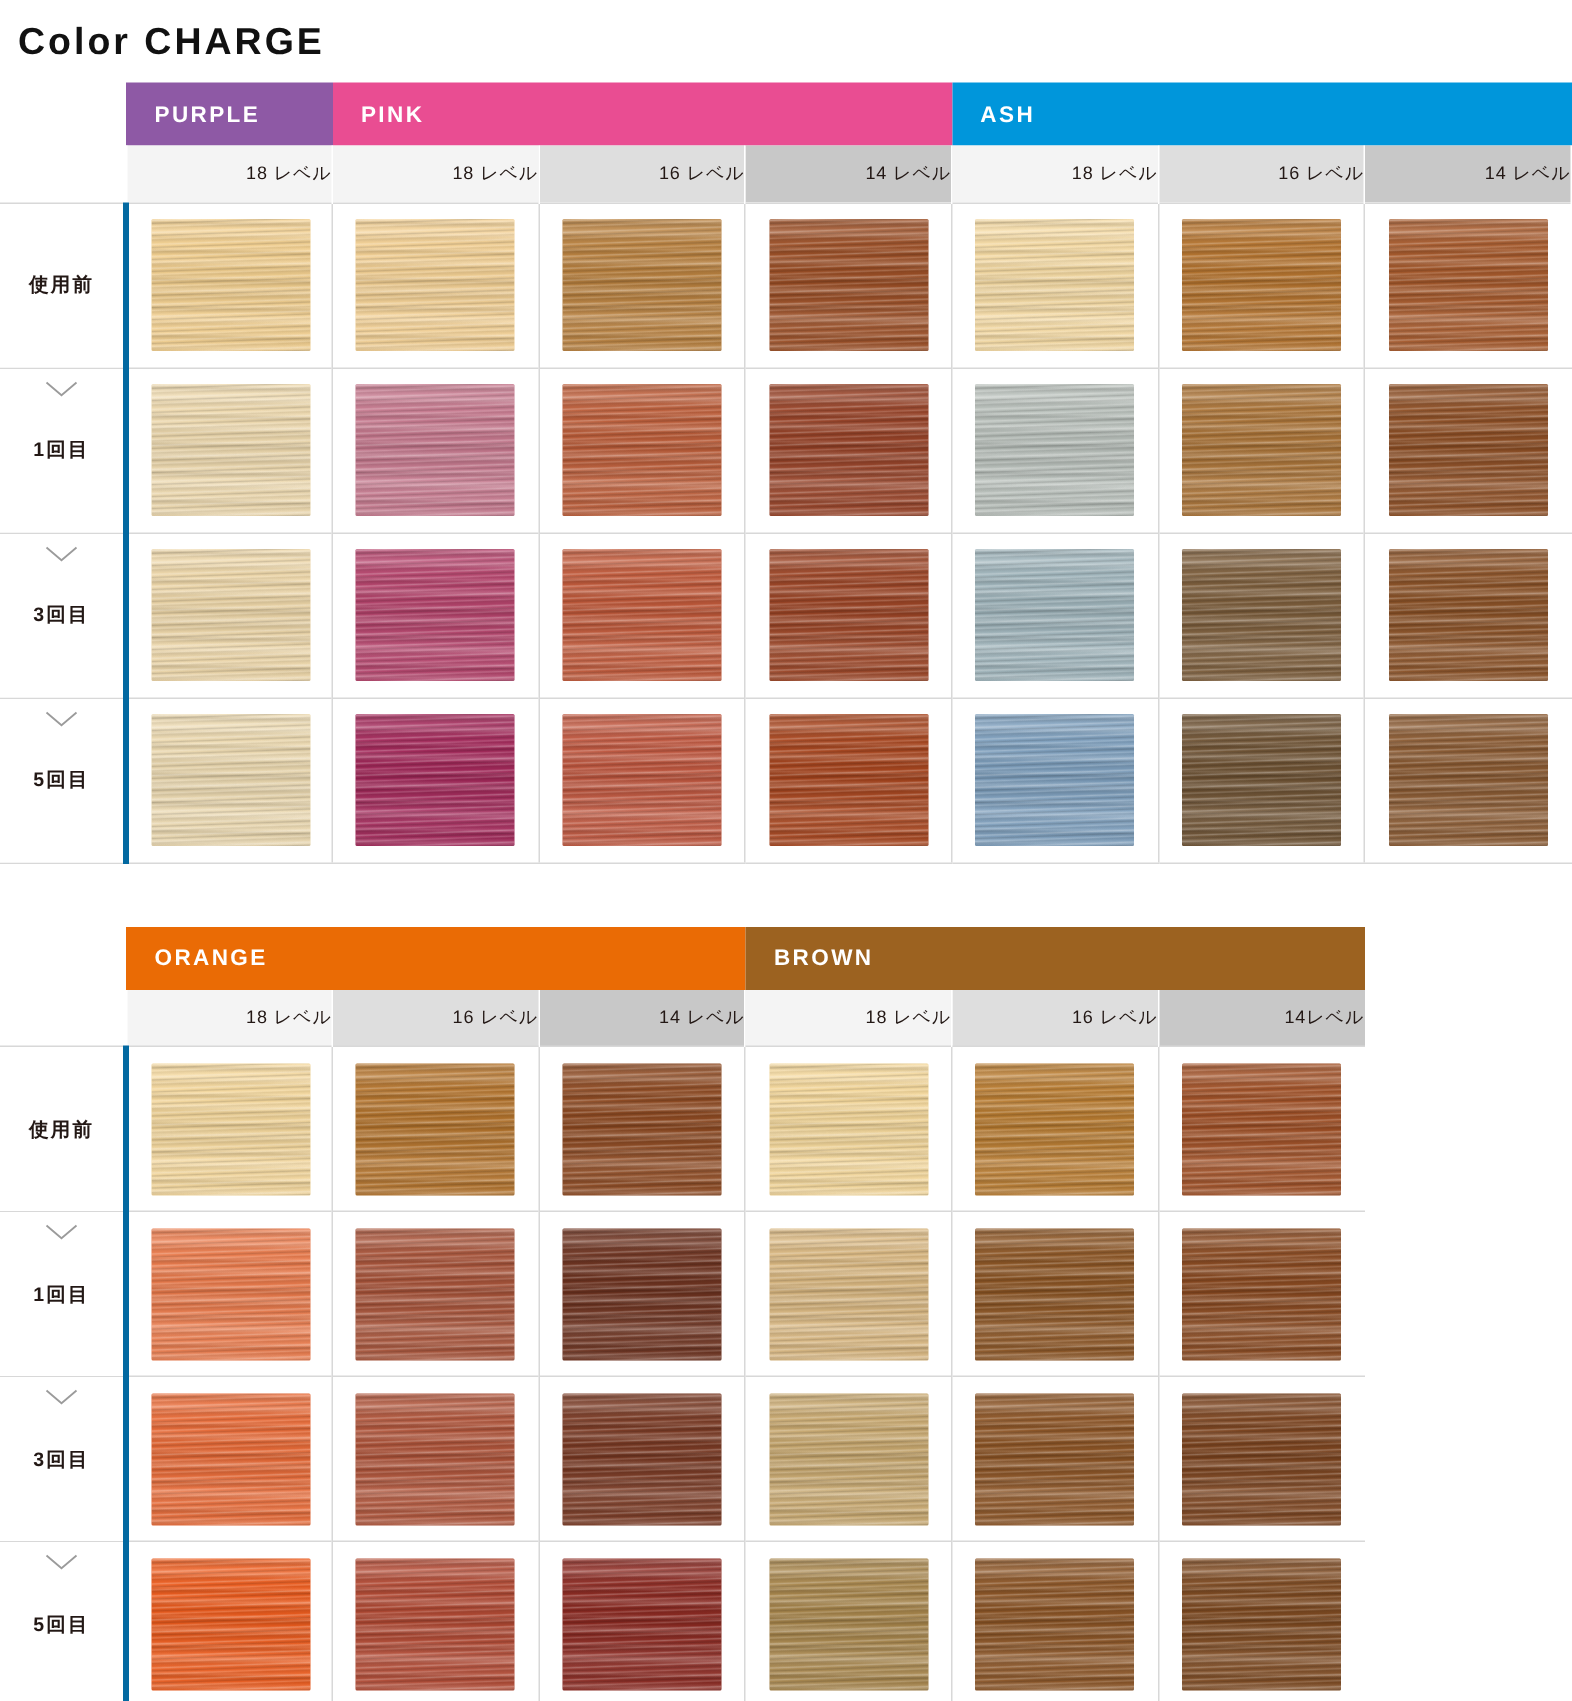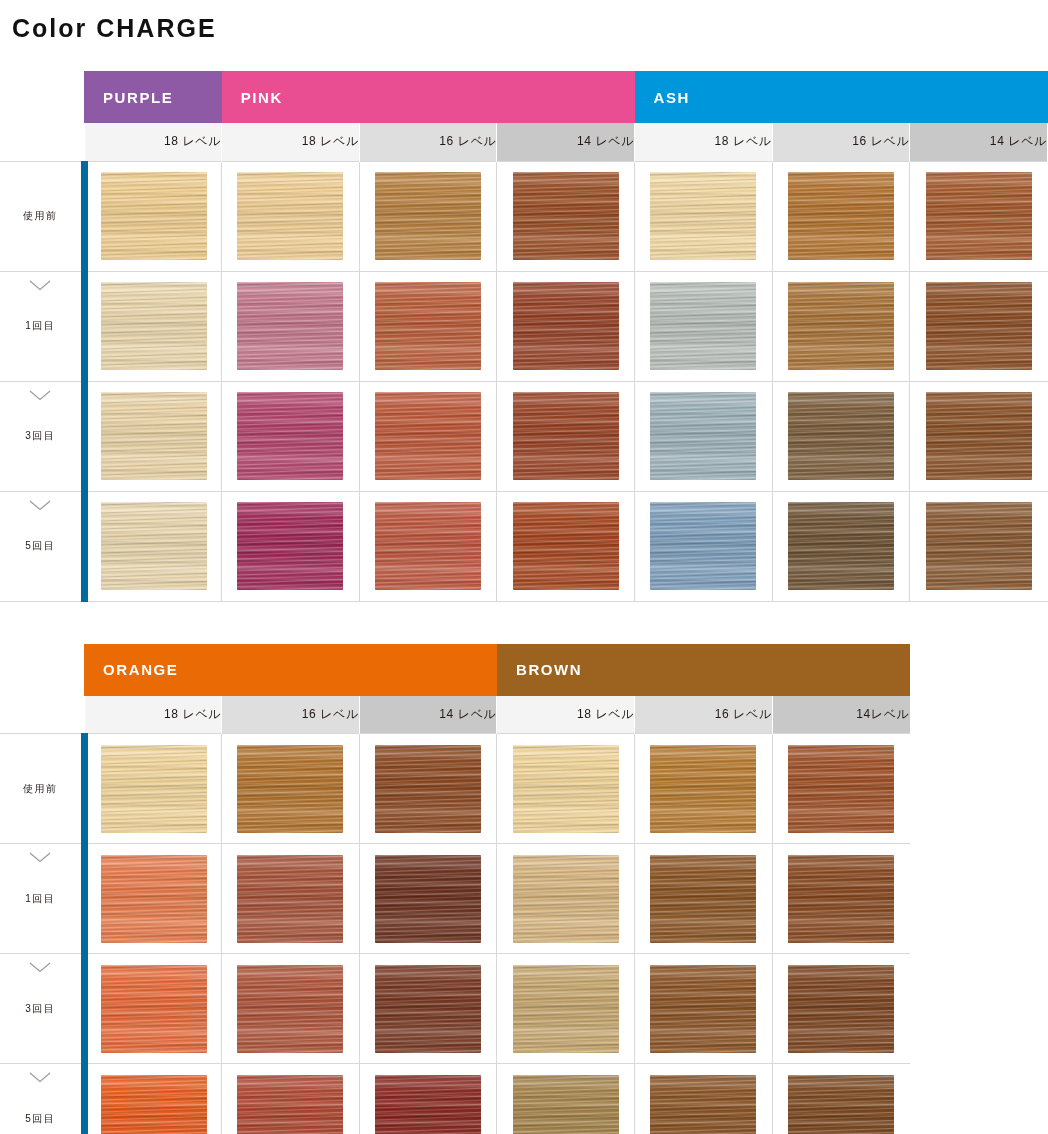--- a/index.html
+++ b/index.html
@@ -9,21 +9,21 @@
     background: #ffffff;
     font-family: "Liberation Sans", "DejaVu Sans", sans-serif;
     color: #231815;
   }
   .page { width: 1048px; position: relative; }
 
   
   .title-bar {
     display: flex;
     align-items: baseline;
-    padding: 14px 0 28px 12px;
+    padding: 14px 0 12px 12px;
   }
   .title-main {
     font-size: 25px;
     font-weight: 700;
     letter-spacing: 2.0px;
     color: #111111;
     white-space: nowrap;
   }
   .title-sub {
     font-size: 12.5px;
@@ -39,21 +39,21 @@
     border-collapse: collapse;
     table-layout: fixed;
     width: 1048px;
   }
   table.chart td, table.chart th { padding: 0; margin: 0; }
 
   .col-label { width: 84px; }
 
   
   .brand {
-    height: 52px;
+    height: 42px;
     color: #ffffff;
     font-size: 15px;
     font-weight: 700;
     letter-spacing: 1.6px;
     text-align: left;
     padding-left: 19px !important;
     vertical-align: middle;
     border: none;
   }
   .brand-empty { background: #ffffff; border: none; }
@@ -72,26 +72,26 @@
   .lv18 { background: #f4f4f4; }
   .lv16 { background: #dedede; }
   .lv14 { background: #c8c8c8; }
   .level-empty { background: #ffffff; border-bottom: 1px solid #d8d8d8; }
 
   
   .rowlabel {
     width: 84px;
     text-align: center;
     vertical-align: middle;
-    font-size: 10px;
-    font-weight: 400;
+    font-size: 13px;
+    font-weight: 700;
     letter-spacing: 1.5px;
     color: #231815;
     border-top: 1px solid #d8d8d8;
-    border-right: 7px solid #0369a1;
+    border-right: 4px solid #0369a1;
     background: #ffffff;
     position: relative;
     height: 110px;
   }
   .chev {
     position: absolute;
     top: 8px; left: 50%;
     transform: translateX(-50%);
     width: 22px; height: 11px;
     pointer-events: none;

